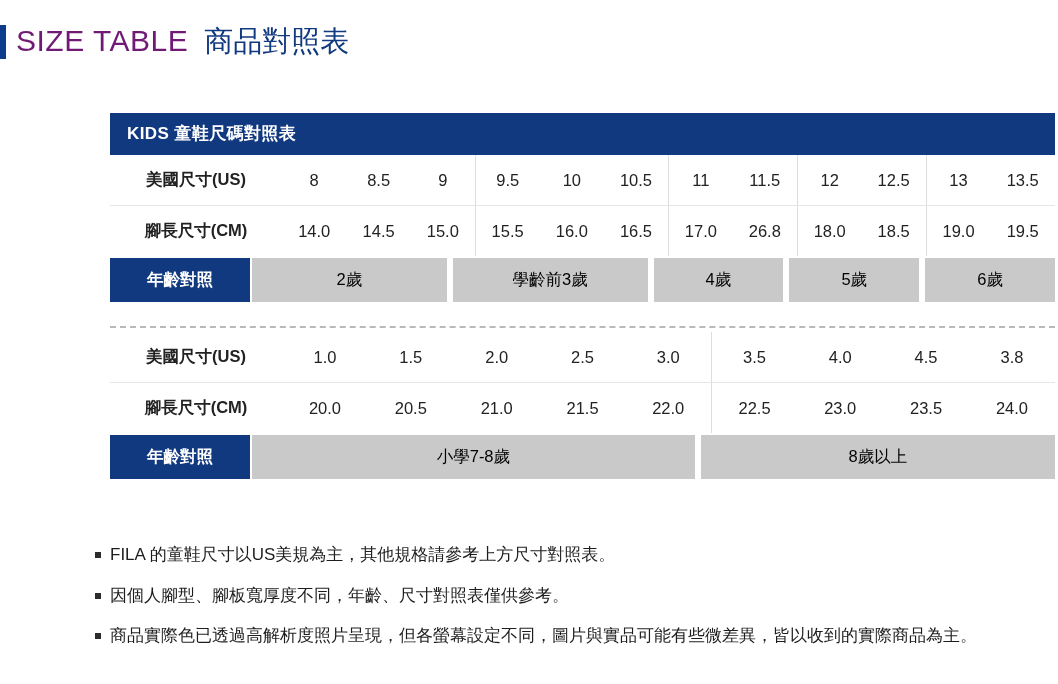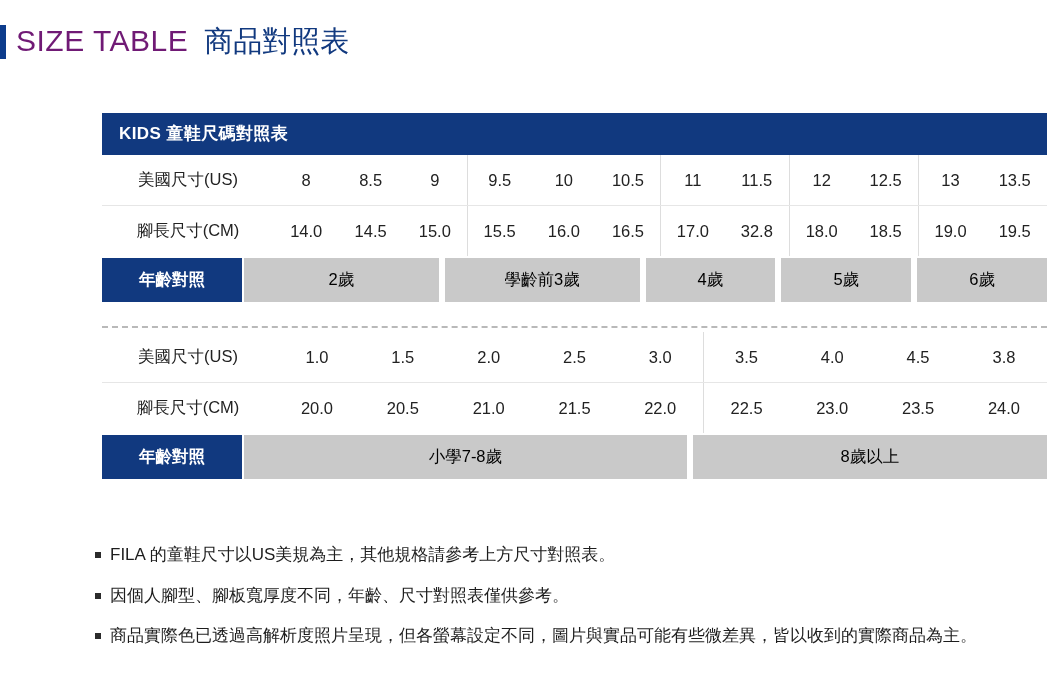--- a/index.html
+++ b/index.html
@@ -44,21 +44,21 @@
   .title-zh {
     font-size: 29px;
     color: #11397f;
     margin-left: 16px;
     font-weight: 400;
   }
 
   
   .table-wrap {
     position: absolute;
-    left: 102px;
+    left: 110px;
     top: 113px;
     width: 945px;
   }
   .kids-header {
     background: #11397f;
     color: #ffffff;
     font-size: 17px;
     font-weight: bold;
     height: 42px;
     line-height: 42px;
@@ -78,20 +78,21 @@
     text-align: center;
     vertical-align: middle;
     padding: 0;
     height: 50px;
   }
   td.rowlabel {
     text-align: left;
     padding-left: 17px;
     font-size: 16.5px;
     width: 172px;
+    font-weight: bold;
   }
   td.sep-left {
     border-left: 1px solid #dddddd;
   }
   tr.us-row td, tr.cm-row td {
     border-bottom: 1px solid #e6e6e6;
   }
   tr.cm-row td {
     border-bottom: none;
   }
@@ -201,21 +202,21 @@
       </tr>
       <tr class="cm-row">
         <td class="rowlabel">腳長尺寸(CM)</td>
         <td>14.0</td>
         <td>14.5</td>
         <td>15.0</td>
         <td class="sep-left">15.5</td>
         <td>16.0</td>
         <td>16.5</td>
         <td class="sep-left">17.0</td>
-        <td>32.8</td>
+        <td>26.8</td>
         <td class="sep-left">18.0</td>
         <td>18.5</td>
         <td class="sep-left">19.0</td>
         <td>19.5</td>
       </tr>
     </tbody>
       </table>
 
     <div class="age-row">
       <div class="age-label">年齡對照</div>

